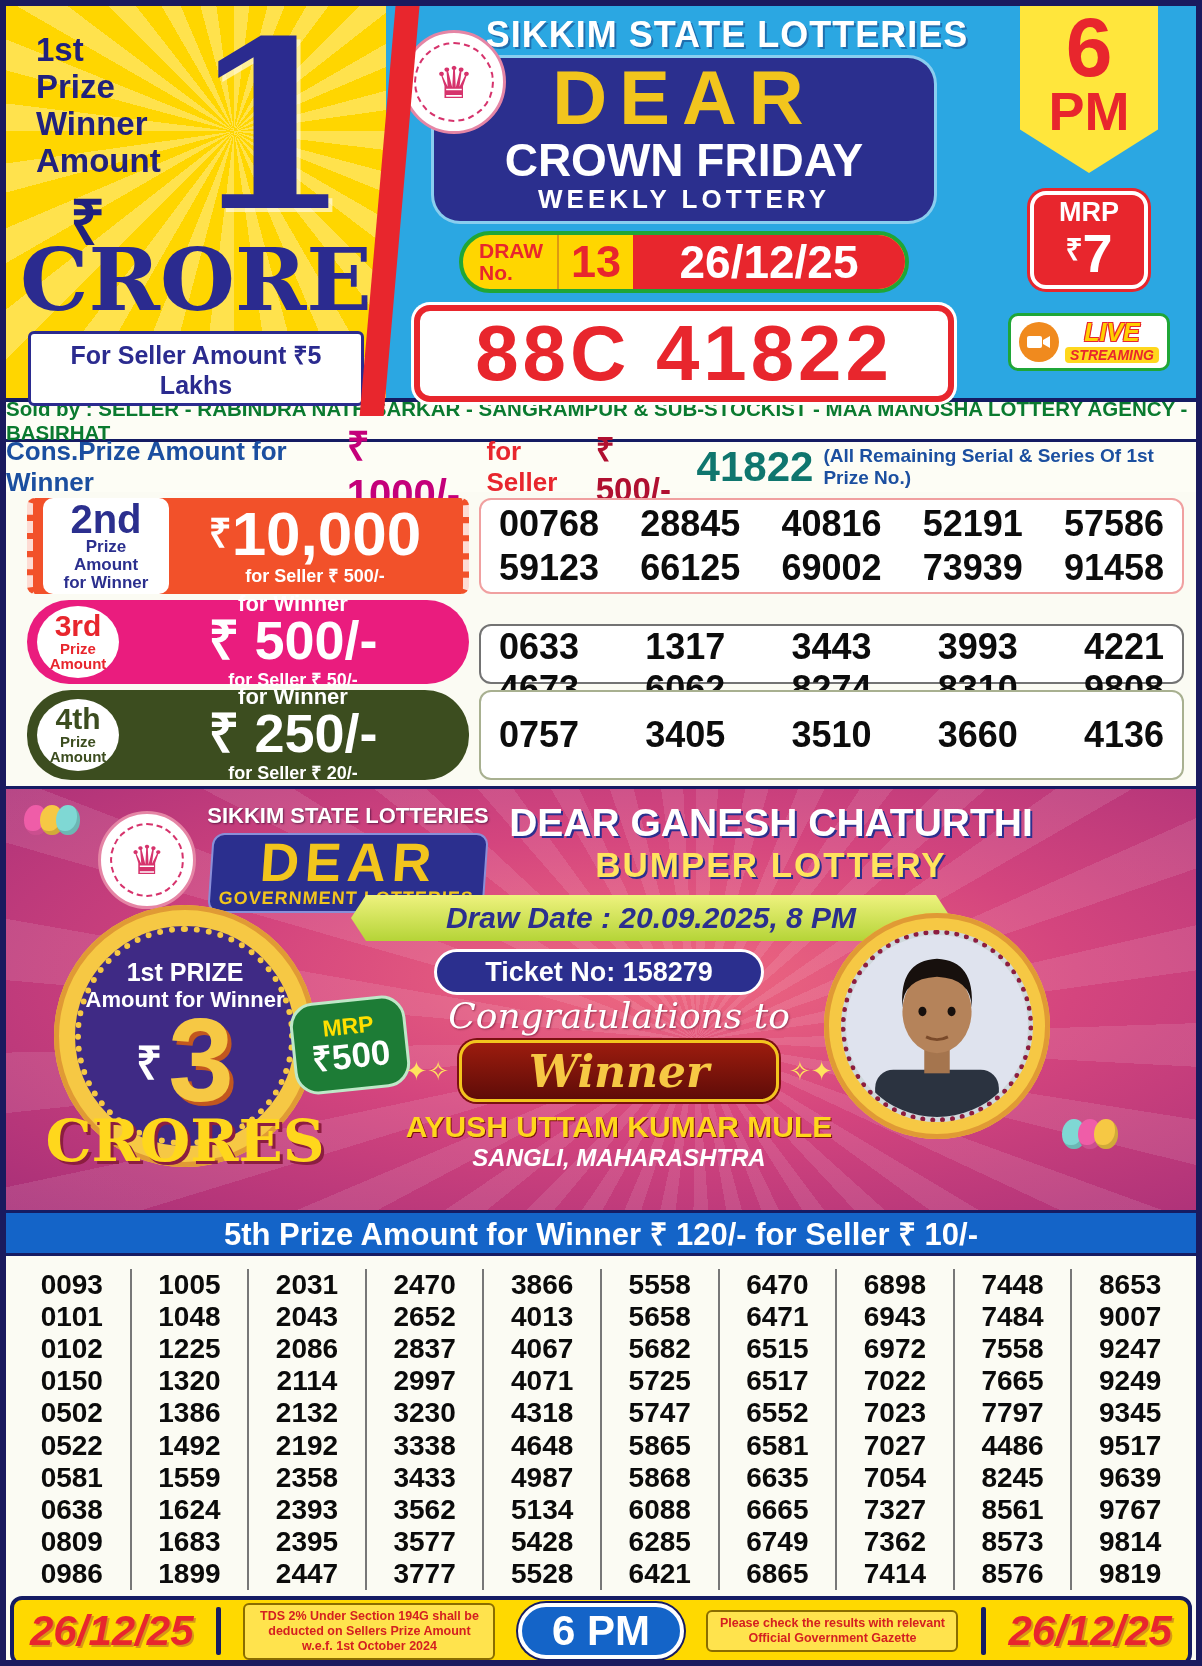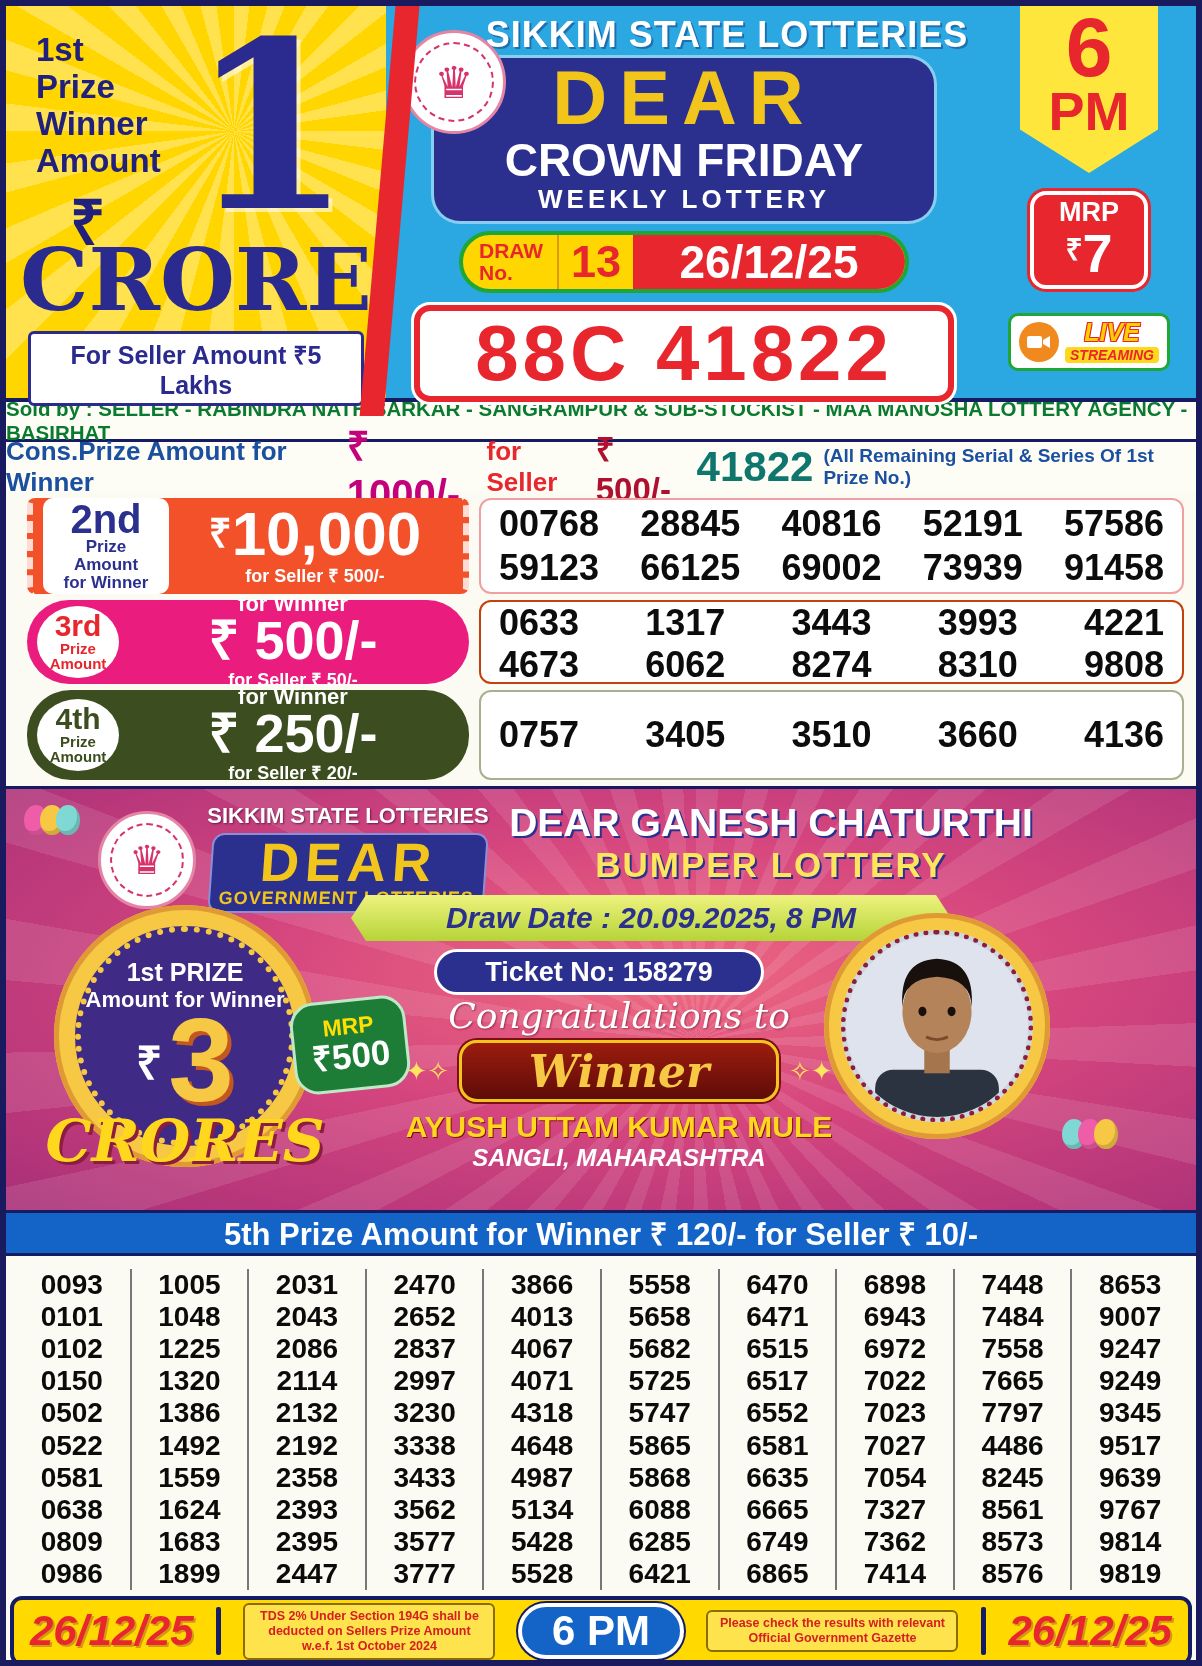--- a/index.html
+++ b/index.html
@@ -71,21 +71,21 @@
   .tc3 { color:#e8262d; } .tc4 { color:#3c4d1f; }
   .tc-big { font-size:30px; line-height:0.95; }
   .tc-s { font-size:15px; line-height:1.05; }
   .amt-col { flex:1; text-align:center; color:#fff; }
   .amt2-main { font-size:62px; font-weight:800; line-height:0.95; }
   .amt2-main .r { font-size:40px; vertical-align:8px; }
   .amt-sub { font-size:18px; font-weight:800; }
   .amt-top { font-size:22px; font-weight:800; line-height:1; }
   .amt-main { font-size:54px; font-weight:800; line-height:0.95; }
   .nums-box { flex:1; background:#fff; border-radius:12px; display:flex; flex-direction:column; justify-content:space-evenly; padding:0 18px; }
-  .nb2 { border:2px solid #f0a0a0; } .nb3 { border:2px solid #c2410c; } .nb4 { border:2px solid #a8b090; }
+  .nb2 { border:2px solid #f0a0a0; } .nb3 { border:2px solid #737373;margin-top:24px; } .nb4 { border:2px solid #a8b090; }
   .num-row { display:flex; justify-content:space-between; font-size:36px; font-weight:800; color:#0c0c0c; }
 
   
   .bumper { height:424px; margin-top:6px; position:relative; overflow:hidden; border-top:3px solid #151c63;
     background:radial-gradient(ellipse at 55% 45%, #ef6a80 0%, #d4457e 45%, #a82f78 100%); }
   .bumper::before { content:""; position:absolute; inset:-200px;
     background:repeating-conic-gradient(from 0deg at 56% 55%, rgba(255,255,255,0.10) 0deg 5deg, rgba(255,255,255,0) 5deg 11deg); }
   .bumper > * { position:absolute; }
   .balloon { display:inline-block; width:24px; height:30px; border-radius:50% 50% 48% 48%; margin-right:-8px; box-shadow:inset -3px -4px 0 rgba(0,0,0,0.15); }
   .bl-p { background:#ef5da8; } .bl-y { background:#f6c844; } .bl-t { background:#7fd8d4; }
@@ -103,21 +103,21 @@
   .b-ticket { left:428px; top:160px; width:330px; height:46px; background:#2b2f8e; border:3px solid #fff; border-radius:26px; display:flex; align-items:center; justify-content:center; color:#fff; font-weight:800; font-size:27px; }
   .b-medal { left:48px; top:116px; width:262px; height:262px; border-radius:50%; background:#f6c844; display:flex; align-items:center; justify-content:center; box-shadow:inset 0 0 0 5px #e09a35; }
   .b-medal-in { width:220px; height:220px; border-radius:50%; background:#3f2a85; border:6px dotted #f6c844; display:flex; flex-direction:column; align-items:center; justify-content:center; color:#fff; text-align:center; }
   .m-l1 { font-size:25px; font-weight:800; } .m-l2 { font-size:22px; font-weight:800; }
   .m-amt { display:flex; align-items:center; margin-top:-6px; }
   .m-rupee { font-size:46px; font-weight:800; margin-right:6px; }
   .m-digit { color:#f6c844; font-size:118px; font-weight:800; line-height:0.9; text-shadow:4px 4px 0 #c2571f; }
   .b-mrp500 { left:286px; top:210px; width:116px; height:92px; background:#1d7c36; border:3px solid #bfe8c8; border-radius:24px; transform:rotate(-6deg); display:flex; flex-direction:column; align-items:center; justify-content:center; }
   .mrp5-l { color:#ffe000; font-weight:800; font-size:23px; line-height:1; }
   .mrp5-v { color:#fff; font-weight:800; font-size:35px; line-height:1.05; }
-  .b-crores { left:38px; top:318px; width:282px; text-align:center; color:#ffd71c; font-size:58px; font-weight:bold; font-family:"DejaVu Serif", serif; text-shadow:3px 3px 0 #8c1d40;font-style:italic; }
+  .b-crores { left:38px; top:318px; width:282px; text-align:center; color:#ffd71c; font-size:58px; font-weight:bold; font-family:"DejaVu Serif", serif; text-shadow:3px 3px 0 #8c1d40; }
   .b-center { left:390px; top:206px; width:446px; text-align:center; }
   .b-congrats { color:#fff; font-size:36px; font-style:italic; font-family:"DejaVu Serif", serif; text-shadow:1px 1px 2px rgba(80,0,30,0.5); }
   .b-winner-row { display:flex; align-items:center; justify-content:center; gap:10px; margin-top:4px; }
   .star { color:#ffe45e; font-size:26px; }
   .b-winner-badge { width:320px; height:62px; background:linear-gradient(#9c1c0e,#5f0c08); border:3px solid #f2c51d; border-radius:18px; box-shadow:0 0 0 2px #7a1010; display:flex; align-items:center; justify-content:center; }
   .b-winner-word { color:#f6c844; font-size:44px; font-weight:bold; font-style:italic; font-family:"DejaVu Serif", serif; }
   .b-name { margin-top:8px; color:#ffd71c; font-size:30px; font-weight:800; text-shadow:1px 1px 0 #7a1010; }
   .b-city { color:#fff; font-size:24px; font-weight:800; font-style:italic; }
   .b-photo { left:818px; top:124px; width:226px; height:226px; border-radius:50%; background:#f6c844; box-shadow:inset 0 0 0 5px #e09a35; display:flex; align-items:center; justify-content:center; }
   .b-photo-in { width:192px; height:192px; border-radius:50%; overflow:hidden; border:5px dotted #8c1d40; background:#cfd8dc; }

